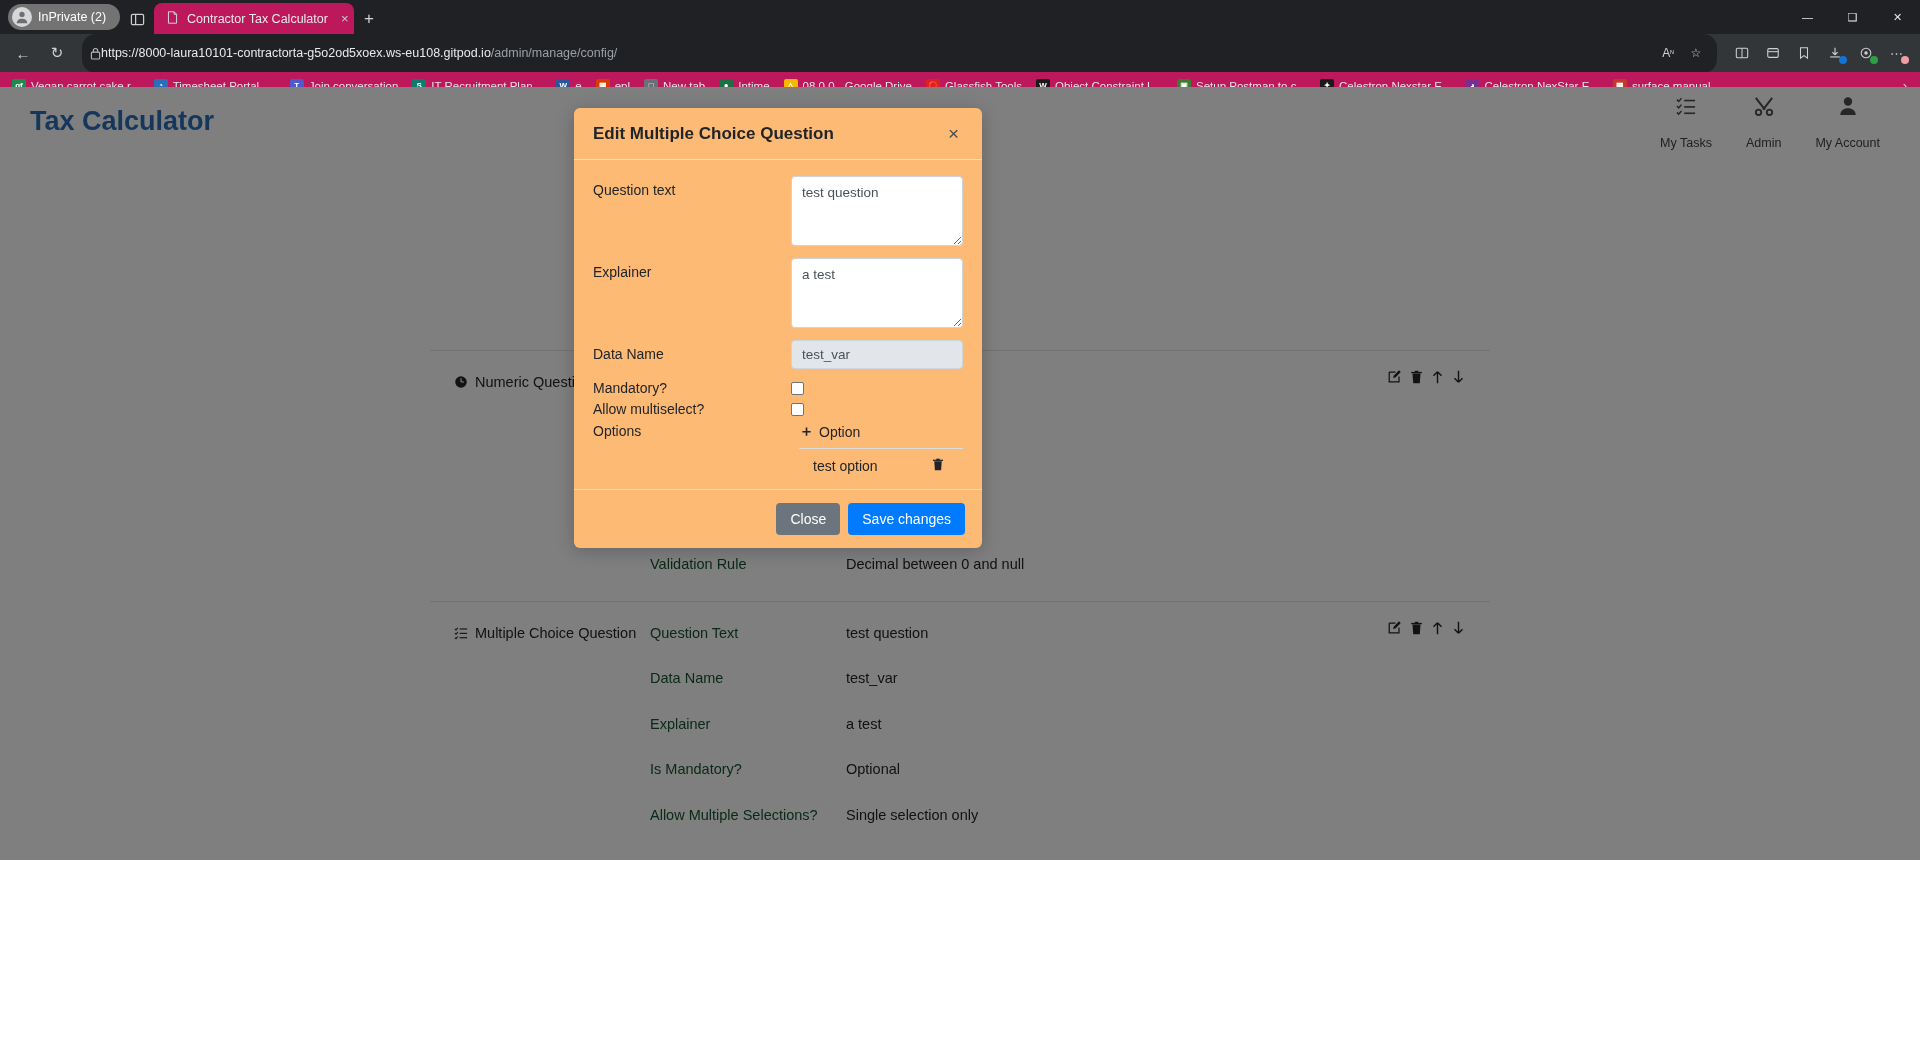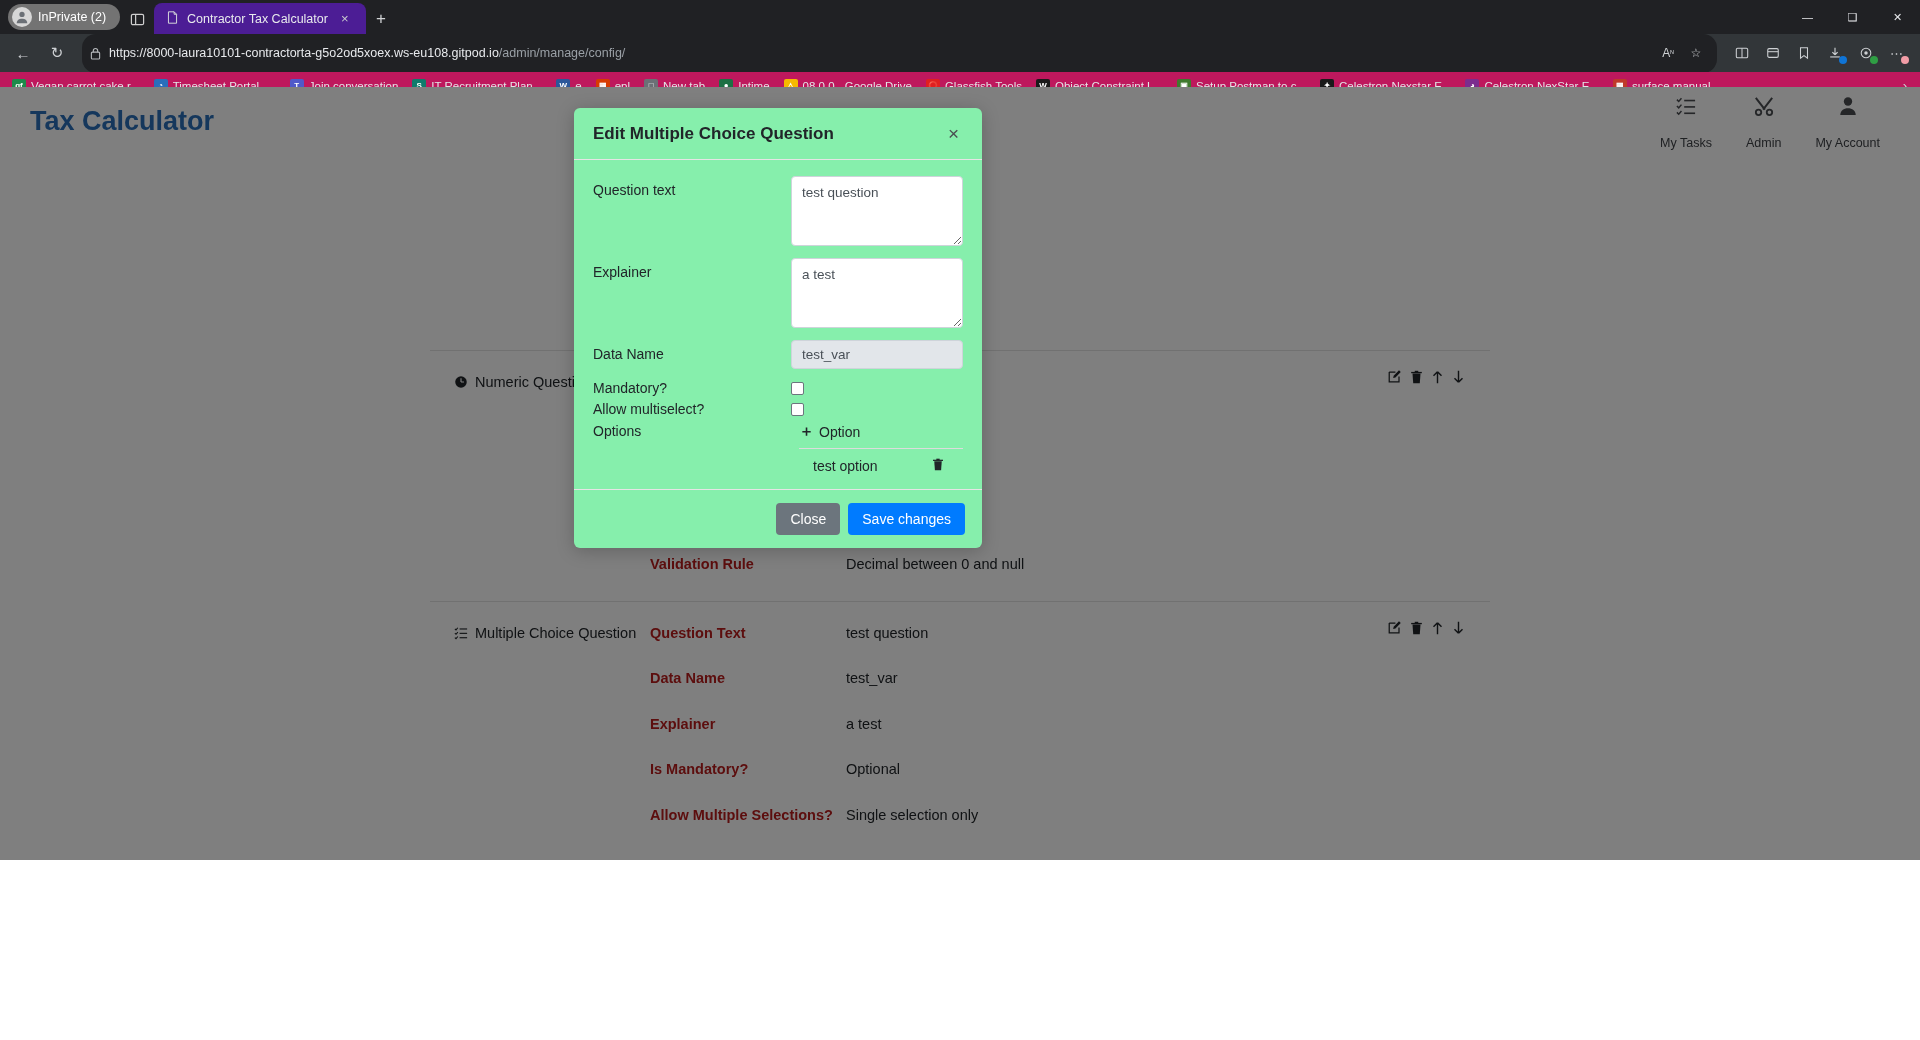--- a/index.html
+++ b/index.html
@@ -24,43 +24,43 @@
   }
   .inprivate-avatar {
     width: 20px; height: 20px; border-radius: 50%; background:#d7d7d7;
     display:flex; align-items:center; justify-content:center;
   }
   .tabstrip-btn {
     width: 34px; height: 30px; margin-bottom:0; display:flex;
     align-items:center; justify-content:center; color:#cfcfcf;
   }
   .tab {
-    height: 31px; min-width: 186px; background:#4c1d95; border-radius:8px 8px 0 0;
-    display:flex; align-items:center; gap:8px; padding: 0 12px 0 12px;
+    height: 31px; min-width: 186px; background:#be185d; border-radius:8px 8px 0 0;
+    display:flex; align-items:center; gap:8px; padding: 0 0 0 12px;
     color:#e8eaed; font-size:12.5px; position:relative;
   }
   .tab .tabtitle { flex:1; white-space:nowrap; overflow:hidden; text-overflow:ellipsis; }
   .tab-close { width:18px; height:18px; display:flex; align-items:center; justify-content:center;
     color:#c9ccce; font-size:13px; border-radius:3px; }
   .newtab-btn { width:30px; height:30px; display:flex; align-items:center;
     justify-content:center; color:#d2d4d6; font-size:17px; }
 
   .winctl { position:absolute; right:0; top:0; height:34px; display:flex; }
   .winctl div { width:45px; height:34px; display:flex; align-items:center;
     justify-content:center; color:#e8eaed; font-size:11px; }
 
   .navbar {
     height: 38px; background:#323639; display:flex; align-items:center;
     padding: 0 8px; gap: 4px;
   }
   .navbtn { width:30px; height:28px; display:flex; align-items:center;
     justify-content:center; color:#cdd0d3; font-size:15px; border-radius:4px; }
   .omnibox {
     flex:1; height:39px; background:#202124; border-radius:14px; display:flex;
-    align-items:center; padding: 0 8px; gap:8px; margin: 0 6px;
+    align-items:center; padding: 0 8px; margin: 0 6px;
   }
   .omnibox .lock { color:#b6b9bc; font-size:11px; display:flex; align-items:center; }
   .urltext { font-size:12.5px; color:#e8eaed; white-space:nowrap; }
   .urltext .dim { color:#9aa0a6; }
   .omni-right { display:flex; align-items:center; gap:2px; }
   .omni-right div { width:26px; height:26px; display:flex; align-items:center;
     justify-content:center; color:#cdd0d3; font-size:12px; }
   .toolbar-icons { display:flex; align-items:center; gap:1px; }
   .toolbar-icons .tb { width:30px; height:28px; display:flex; align-items:center;
     justify-content:center; color:#cdd0d3; font-size:13px; position:relative; }
@@ -102,31 +102,31 @@
     background: transparent; padding: 18px 0 26px 0; position:relative;
   }
   .card.first { border-top:none; }
   .qrow { display:flex; padding: 0 24px; }
   .qtype { width:196px; flex:none; display:flex; gap:7px; align-items:flex-start;
     color:#212529; font-size:14.5px; line-height:1.35; }
   .qtype-ico { flex:none; margin-top:2px; }
   .qfields { flex:1; }
   .frow { display:flex; margin-bottom: 26px; }
   .frow:last-child { margin-bottom:0; }
-  .flabel { width:196px; flex:none; font-weight:bold; font-size:14.5px;
-    color:#b91c1c; line-height:1.35; }
+  .flabel { width:196px; flex:none; font-weight:normal; font-size:14.5px;
+    color:#14532d; line-height:1.35; }
   .fvalue { flex:1; font-size:14.5px; color:#212529; line-height:1.35; }
   .qactions { position:absolute; right:24px; top:18px; display:flex;
     gap:6px; align-items:center; color:#212529; }
   .qactions span { cursor:pointer; }
 
   
   .modal {
     position:absolute; z-index:100; left:574px; top:21px; width:408px;
-    background:#86efac; border-radius:6px;
+    background:#fdba74; border-radius:6px;
     box-shadow: 0 3px 18px rgba(0,0,0,0.22);
     display:flex; flex-direction:column;
   }
   .modal-head {
     height: 52px; display:flex; align-items:center; padding: 0 19px;
     border-bottom:1px solid #e5e5e5;
   }
   .modal-title { flex:1; font-size:17px; font-weight:bold; color:#212529; }
   .modal-x { font-size:19px; color:#4b4f52; line-height:1; padding:2px 4px; }
   .modal-body { padding: 16px 19px 14px 19px; }

